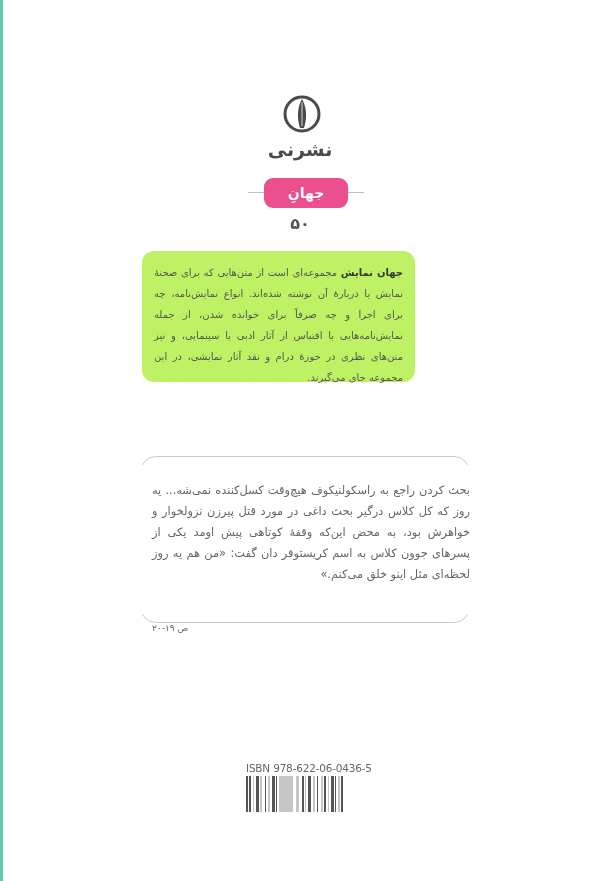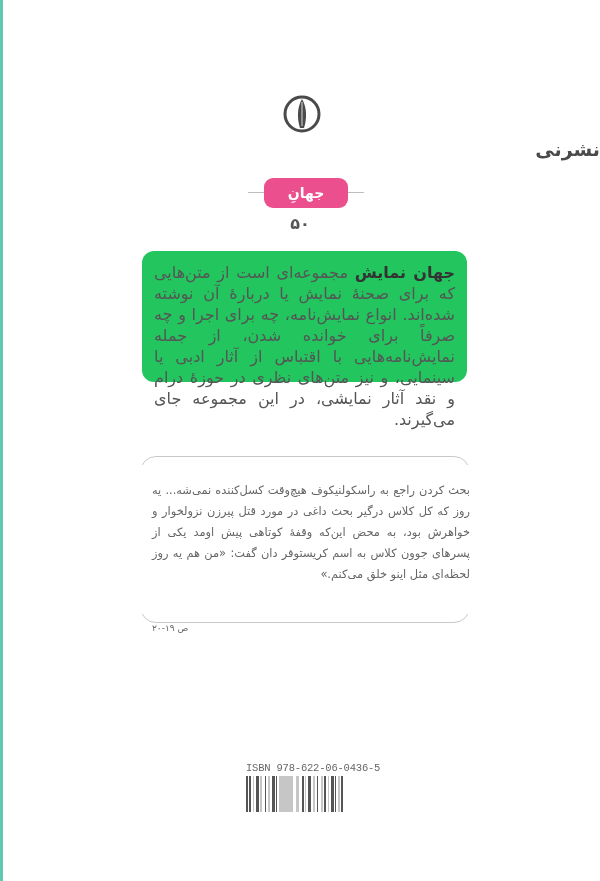--- a/index.html
+++ b/index.html
@@ -14,45 +14,45 @@
     }
     .spine-edge {
       position: absolute; left: 0; top: 0; width: 3px; height: 881px;
       background: #5fc9b1;
     }
     .logo {
       position: absolute; left: 283px; top: 93px; width: 38px; height: 42px;
     }
     .publisher {
       position: absolute; left: 0; width: 600px; top: 138px;
-      font-size: 19px; font-weight: bold; color: #4a4a4a;
+      text-align: center; font-size: 19px; font-weight: bold; color: #4a4a4a;
       direction: rtl;
     }
     .series-row {
       position: absolute; left: 248px; top: 178px; width: 116px; height: 30px;
     }
     .series-line {
       position: absolute; top: 14px; height: 1px; background: #bdbdbd;
     }
     .series-badge {
       position: absolute; left: 16px; top: 0; width: 84px; height: 30px;
       background: #ec4f8e; color: #fff; border-radius: 9px;
       font-size: 14px; font-weight: bold; text-align: center; line-height: 30px;
       direction: rtl;
     }
     .series-number {
       position: absolute; left: 0; width: 600px; top: 214px;
       text-align: center; font-size: 16px; font-weight: bold; color: #555;
     }
     .about-box {
-      position: absolute; left: 142px; top: 251px; width: 325px; height: 131px;
-      background: #22c55e; border-radius: 12px;
+      position: absolute; left: 142px; top: 251px; width: 273px; height: 131px;
+      background: #bef264; border-radius: 12px;
       padding: 11px 12px 0 12px;
       direction: rtl; text-align: justify;
-      font-size: 16px; line-height: 21px; color: #555;
+      font-size: 10px; line-height: 21px; color: #555;
     }
     .about-box b { color: #333; }
     .quote-box {
       position: absolute; left: 140px; top: 456px; width: 330px; height: 167px;
       border: 1.5px solid #c9c9c9; border-radius: 16px;
       clip-path: inset(0 0 0 0);
     }
     .quote-mask-left, .quote-mask-right {
       position: absolute; top: 8px; bottom: 8px; width: 4px; background: #fff;
     }
@@ -63,21 +63,21 @@
     }
     .quote-cite {
       position: absolute; left: 152px; top: 623px;
       font-size: 9px; color: #666; direction: rtl;
     }
     .barcode-wrap {
       position: absolute; left: 246px; top: 762px; width: 118px; height: 60px;
     }
     .isbn {
       font-size: 10.5px; color: #666; letter-spacing: -0.2px;
-      text-align: center; white-space: nowrap; font-family: Liberation Mono, monospace;
+      text-align: center; white-space: nowrap;
     }
     .bars {
       margin-top: 2px; display: flex; align-items: flex-start; height: 36px;
     }
     .bars span { display: inline-block; height: 36px; background: #555; }
     .bars span.g { background: #c6c6c6; }
     .bars span.w { background: transparent; }
   </style>
 </head>
 <body>

